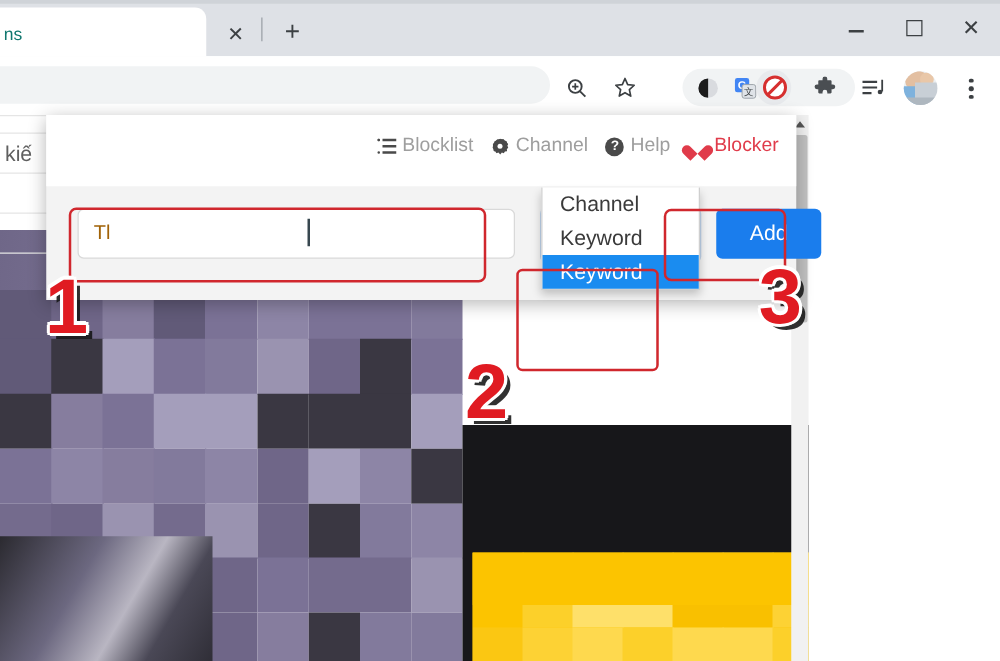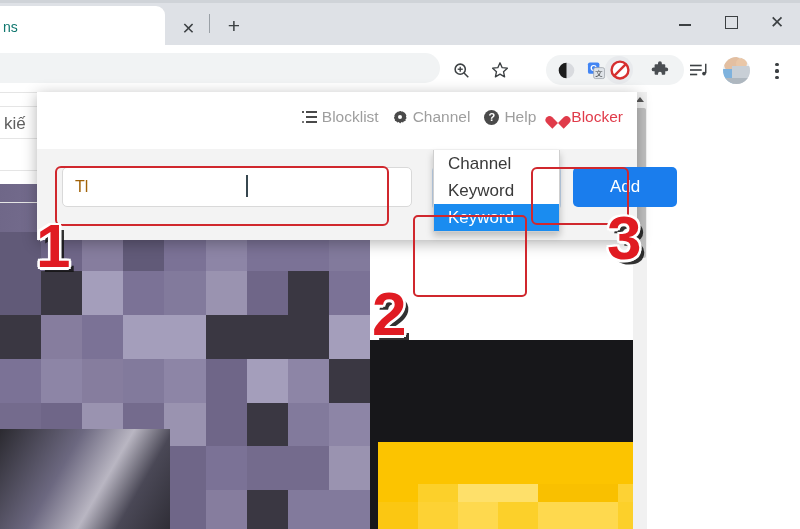--- a/index.html
+++ b/index.html
@@ -201,21 +201,21 @@
     position:absolute;left:396px;top:58px;width:125px;height:81px;
     background:#ffffff;border:1px solid #cfcfcf;border-top:none;
     box-shadow:0 4px 7px rgba(0,0,0,.22);
   }
   .option{
     height:27px;display:flex;align-items:center;padding-left:14px;
     font-size:17px;color:#3a3a3a;box-sizing:border-box;
   }
   .option.sel{background:#1a8cf0;color:#ffffff;}
   .add-btn{
-    position:absolute;left:536px;top:18px;width:104px;height:40px;
+    position:absolute;left:536px;top:18px;width:84px;height:40px;
     background:#1a7ded;border:none;border-radius:5px;color:#ffffff;
     font-size:17px;font-family:"Liberation Sans", sans-serif;
     display:flex;align-items:center;justify-content:center;
     cursor:pointer;
   }
 
   
   .mark{
     position:absolute;border:2.4px solid #d0272d;border-radius:6px;
     pointer-events:none;

